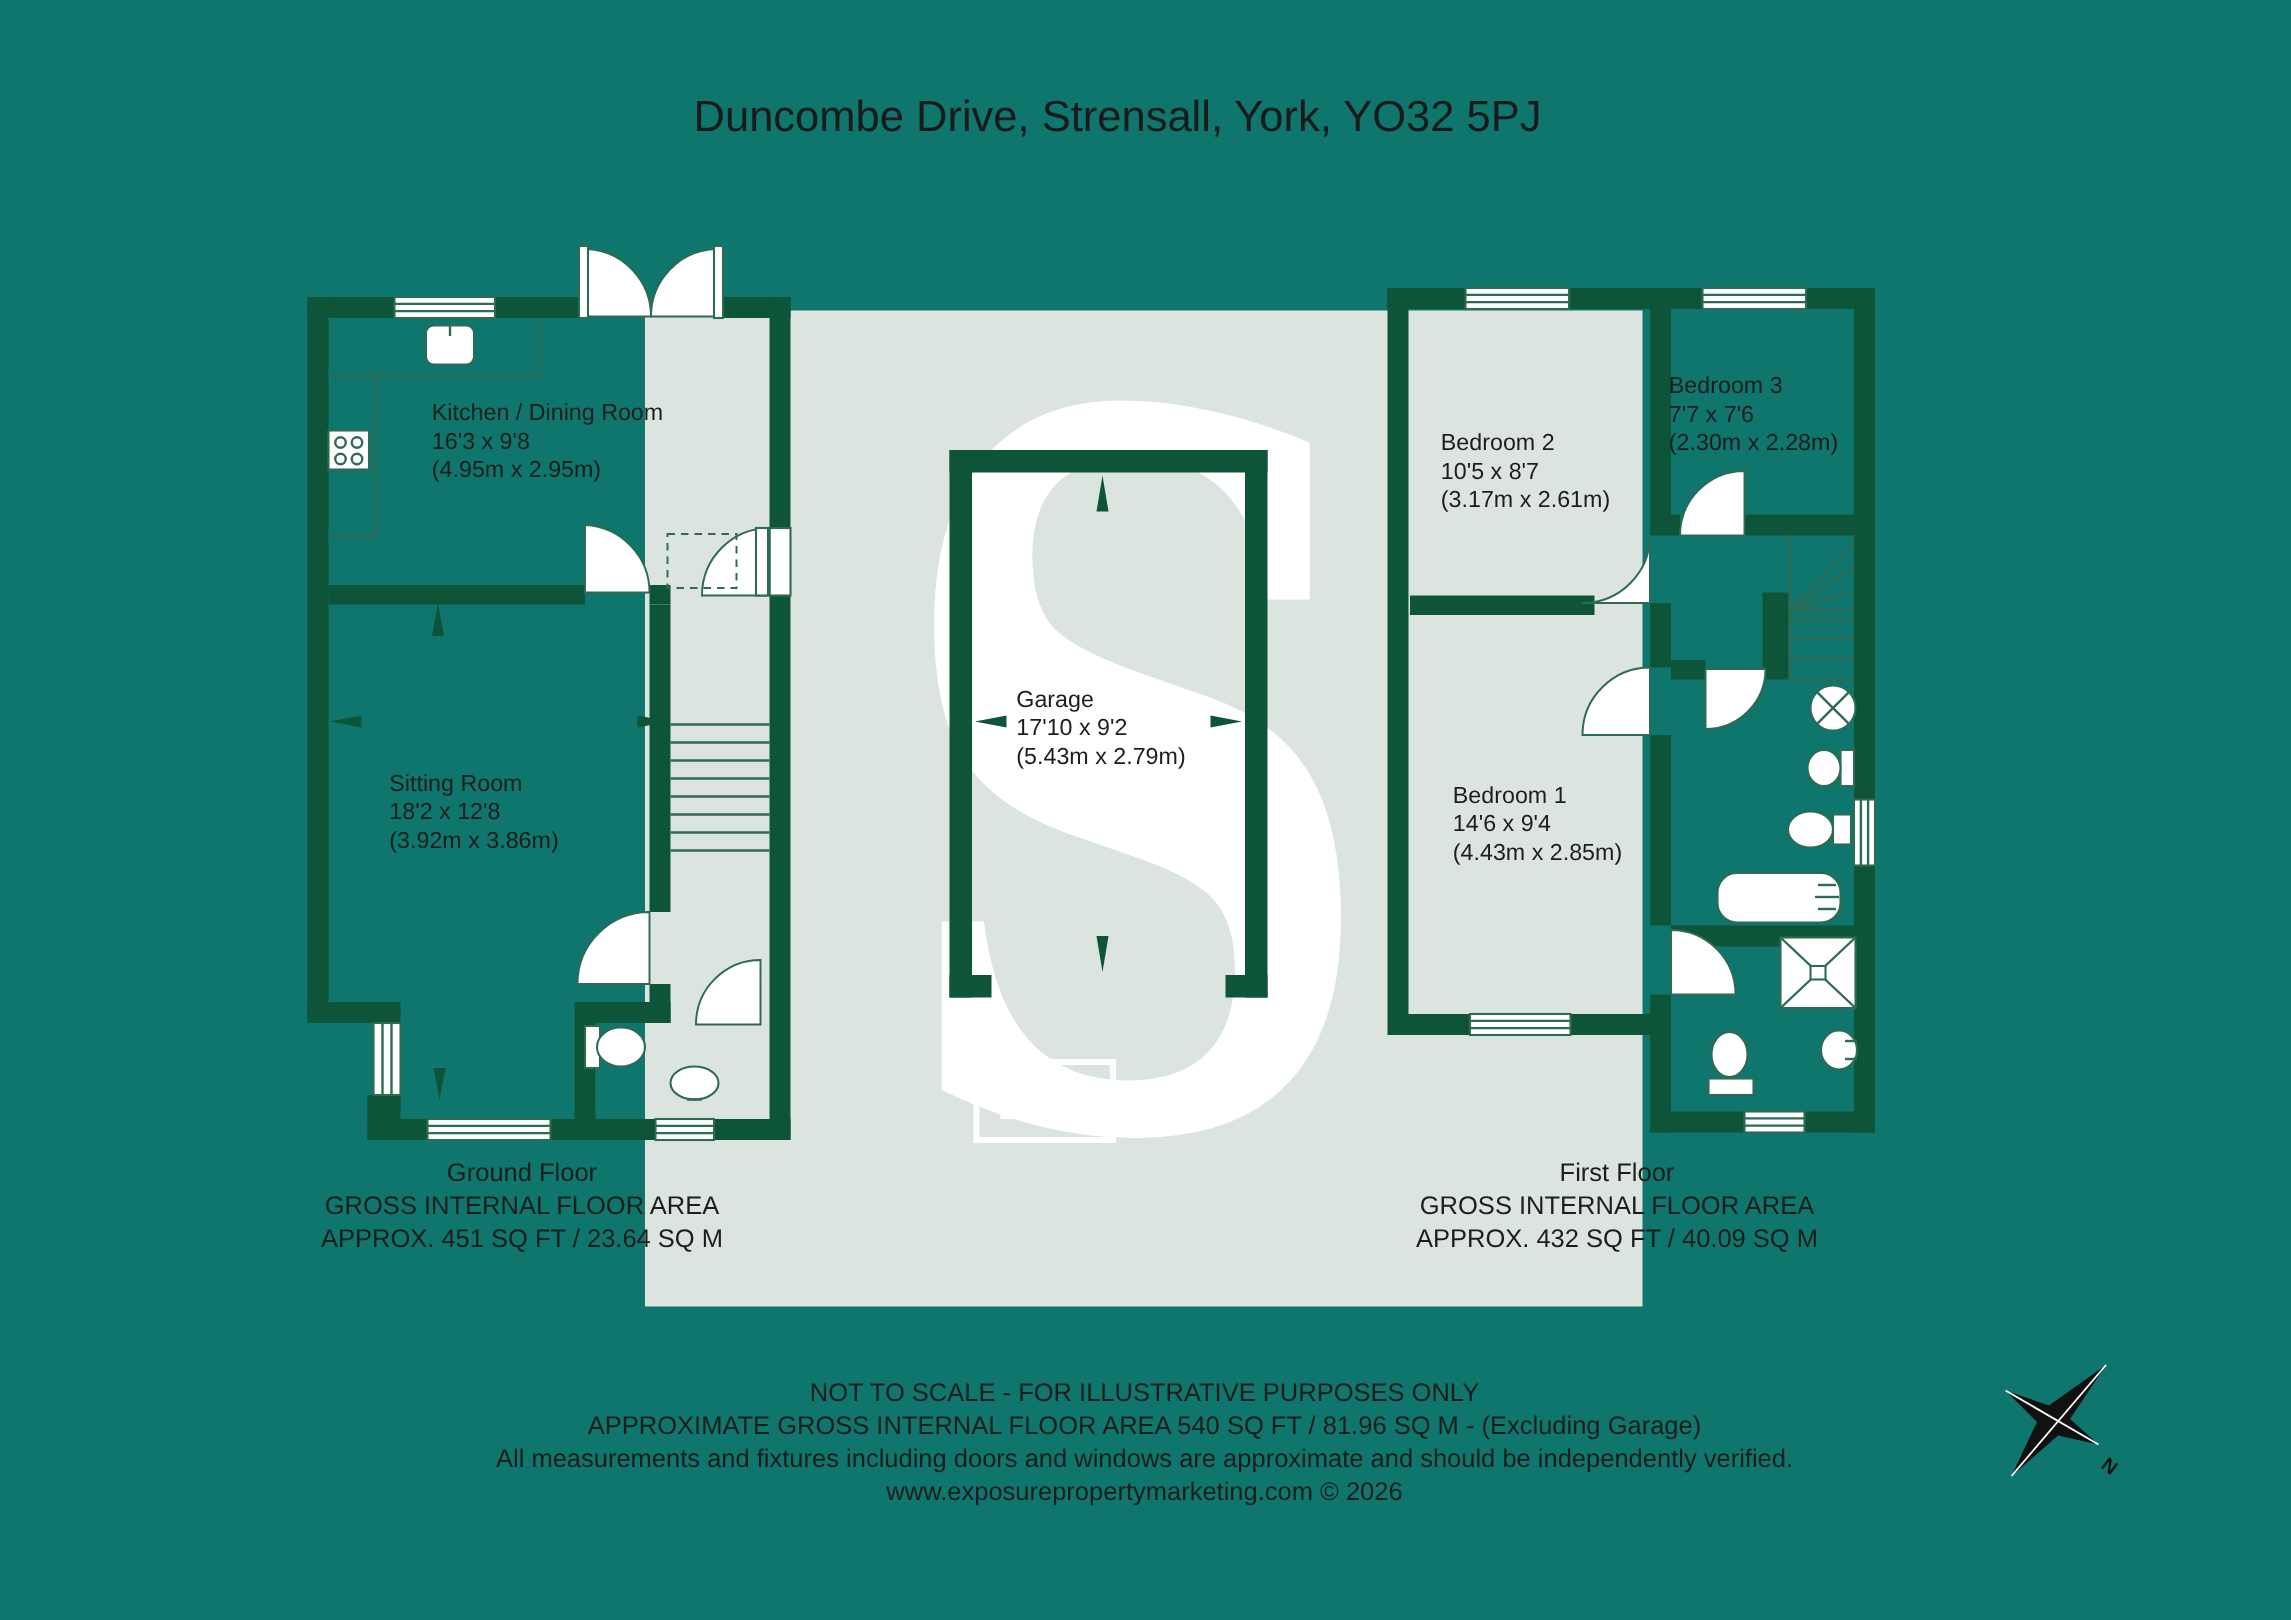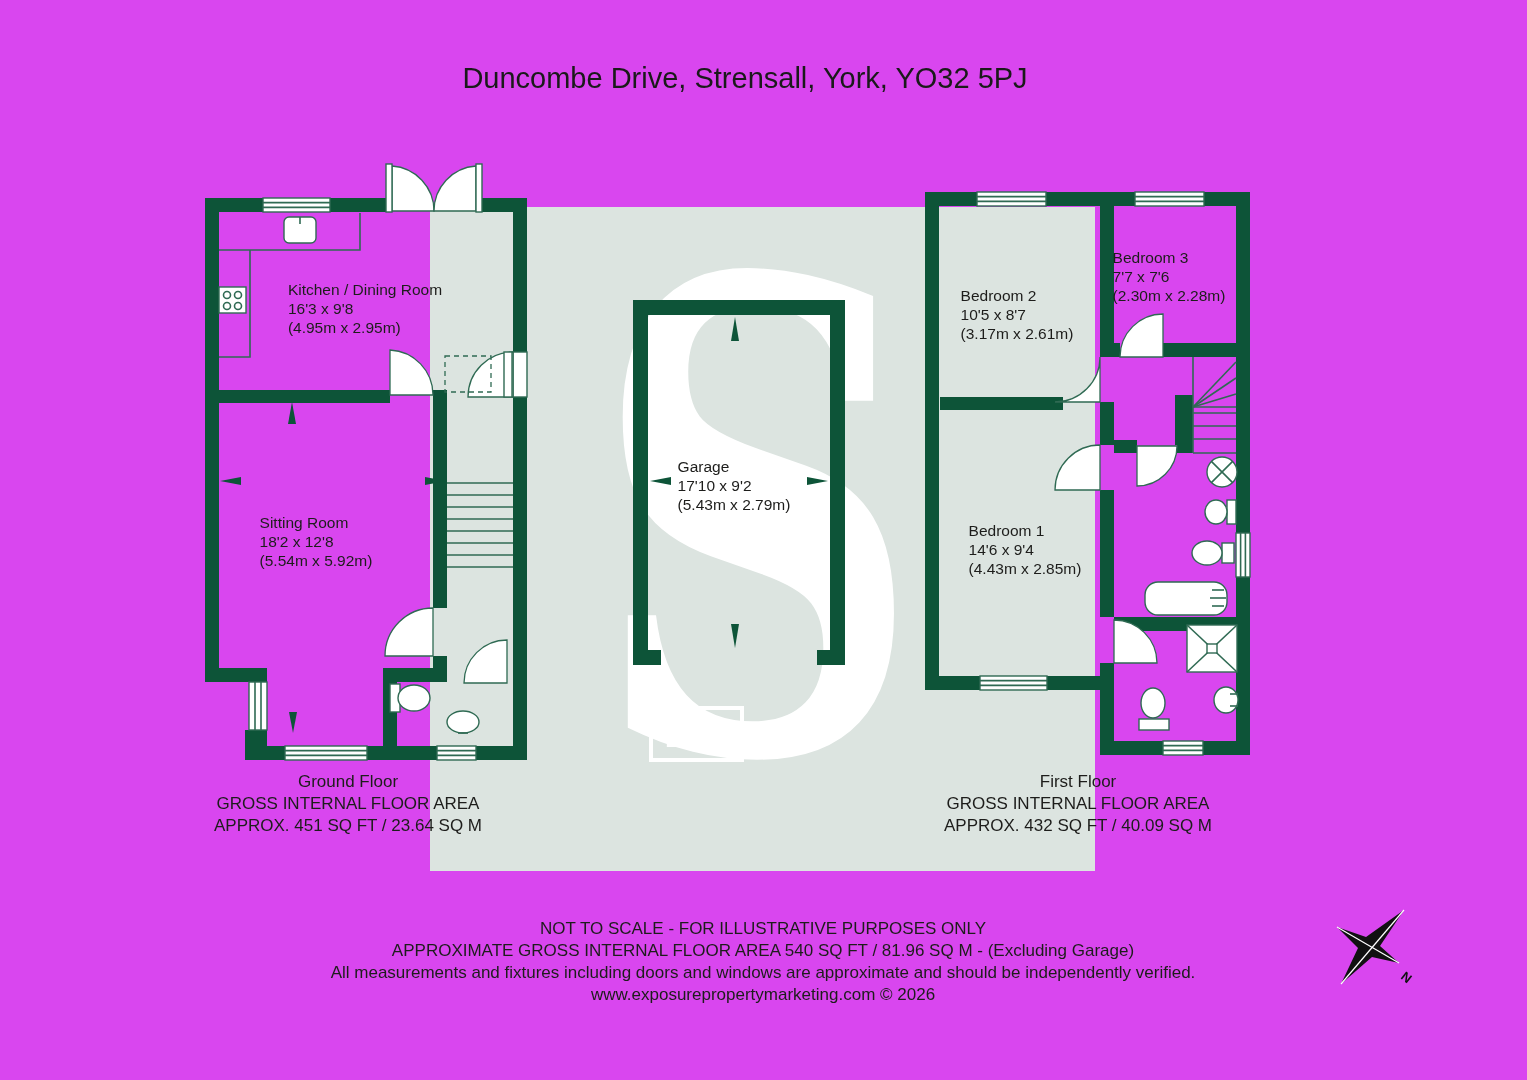--- a/index.html
+++ b/index.html
@@ -4,21 +4,21 @@
 <style>
   :root{
     --wall:#0d5438;
     --line:#2f6a53;
     --wash:#dce4e0;
     --text:#1d1d1b;
     --watermark:#ffffff;
   }
   html,body{margin:0;padding:0;background:#ffffff;}
   .page{
-    position:relative;width:1527px;height:1080px;background:#d946ef;overflow:hidden;
+    position:relative;width:1527px;height:1080px;background:#0f766e;overflow:hidden;
     font-family:"Liberation Sans",sans-serif;color:var(--text);
   }
   .title{
     position:absolute;left:745px;top:62px;transform:translateX(-50%);
     font-size:29px;white-space:nowrap;color:#1a1a1a;
   }
   .wash{
     position:absolute;left:430px;top:207px;width:665px;height:664px;
     background:var(--wash);z-index:0;
   }
@@ -299,29 +299,29 @@
     </g>
 
     <g>
       <polygon fill="#111" points="1404,910 1380,946 1399,963 1372,957 1341,984 1358,948 1337,927 1366,937"></polygon>
       <line x1="1404" y1="910" x2="1341" y2="984" stroke="#ffffff" stroke-width="1.2"></line>
       <line x1="1337" y1="927" x2="1399" y2="963" stroke="#ffffff" stroke-width="1.2"></line>
       <text class="compass-n" x="1400" y="978" transform="rotate(38 1400 978)">N</text>
     </g>
   </svg>
 
-  <div class="room-label" style="left:365px;top:280px">
+  <div class="room-label" style="left:365px;top:266px">
     <div>Kitchen / Dining Room</div>
     <div>16'3 x 9'8</div>
     <div>(4.95m x 2.95m)</div>
   </div>
   <div class="room-label" style="left:316px;top:513px">
     <div>Sitting Room</div>
     <div>18'2 x 12'8</div>
-    <div>(5.54m x 5.92m)</div>
+    <div>(3.92m x 3.86m)</div>
   </div>
   <div class="room-label" style="left:734px;top:457px">
     <div>Garage</div>
     <div>17'10 x 9'2</div>
     <div>(5.43m x 2.79m)</div>
   </div>
   <div class="room-label" style="left:1017px;top:286px">
     <div>Bedroom 2</div>
     <div>10'5 x 8'7</div>
     <div>(3.17m x 2.61m)</div>

